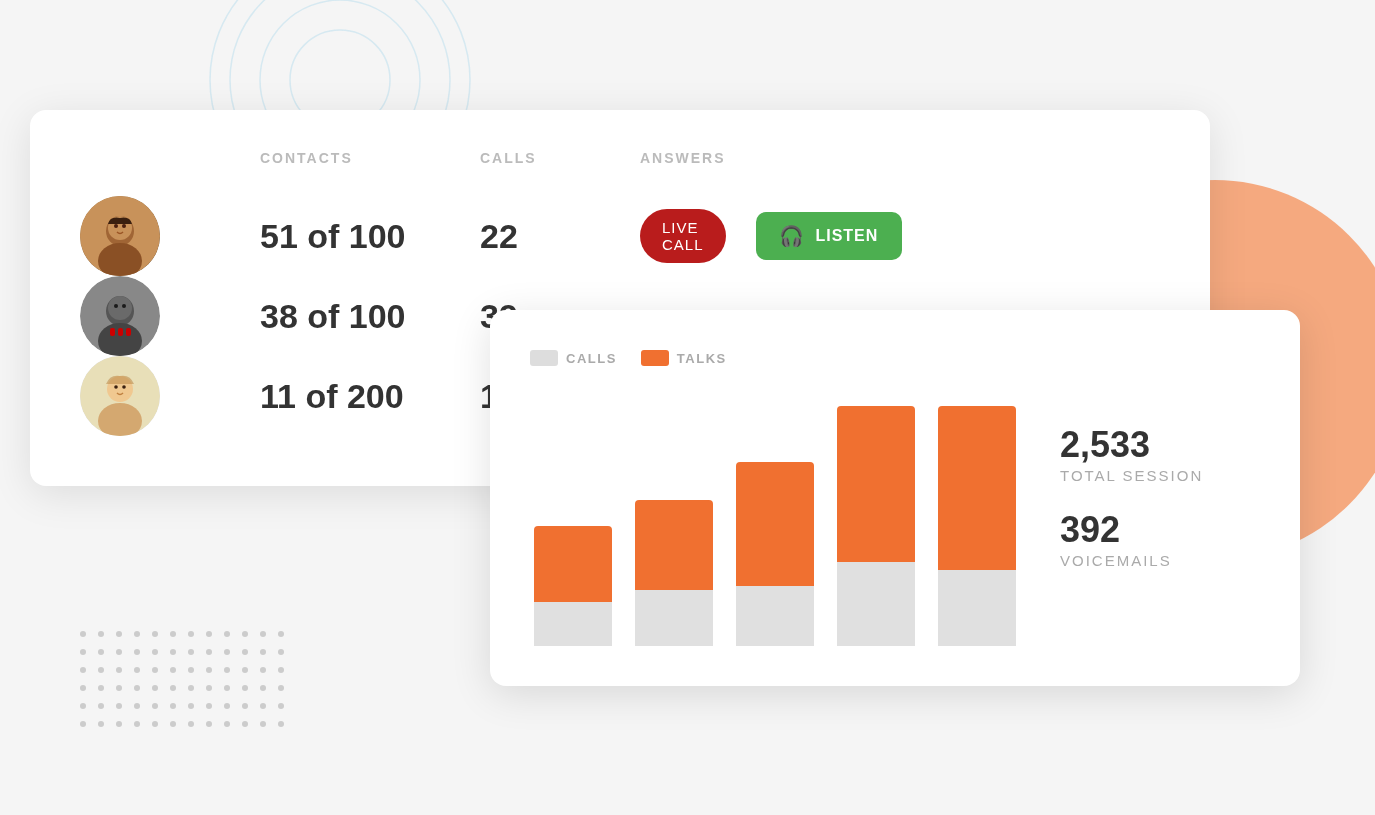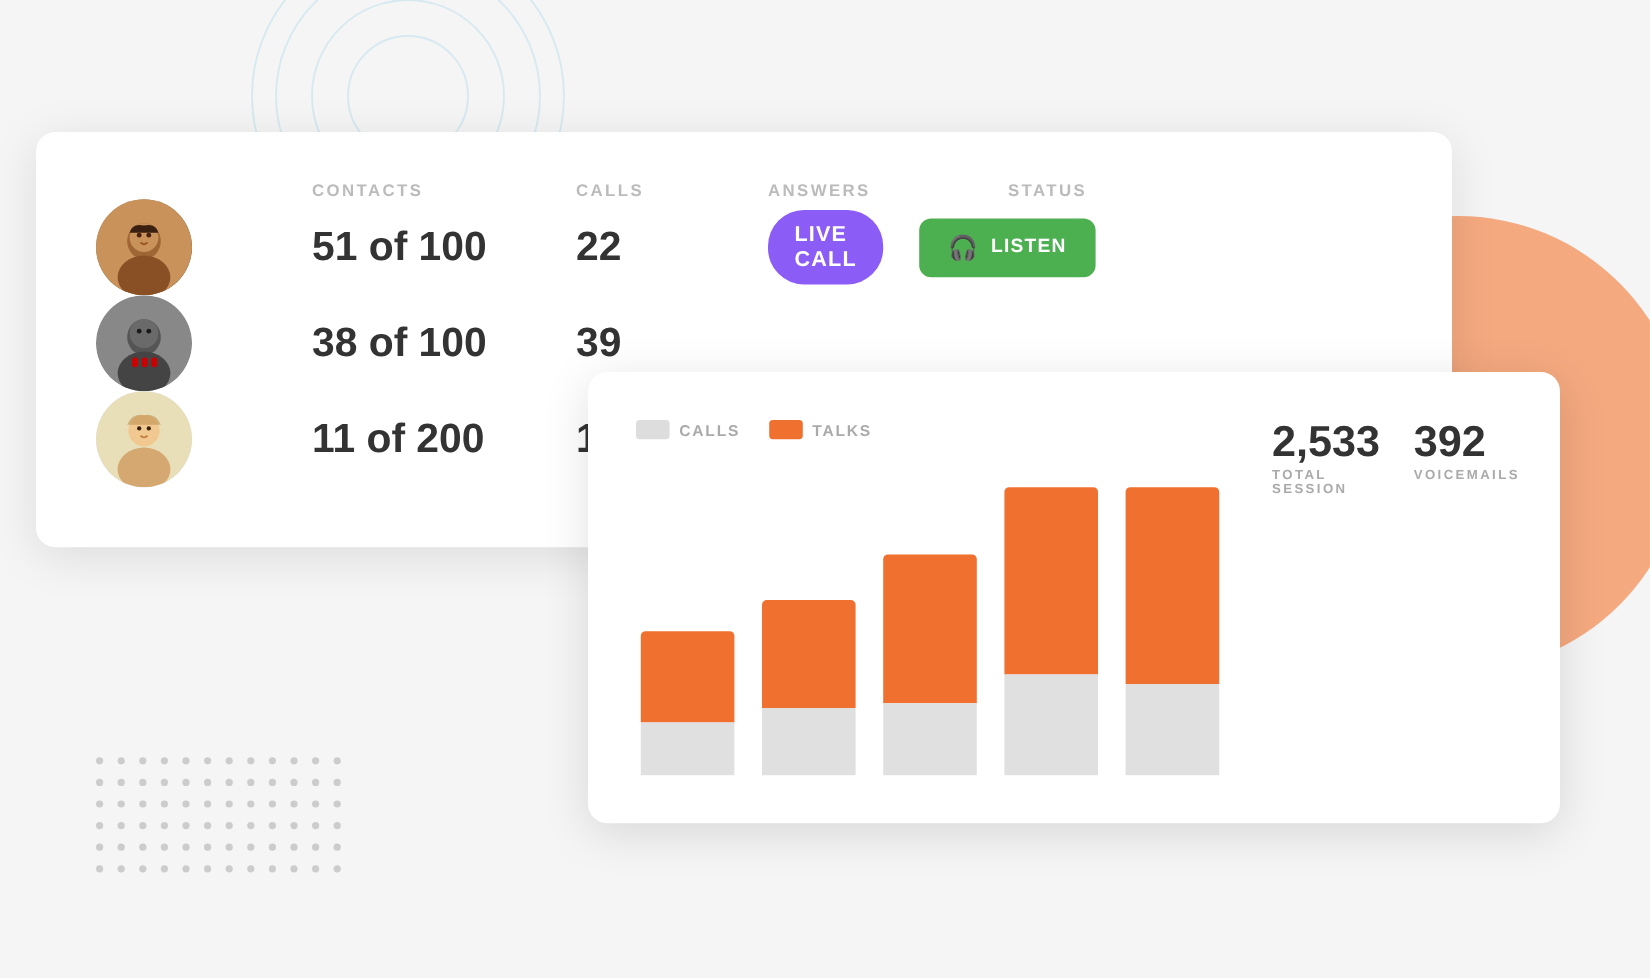--- a/index.html
+++ b/index.html
@@ -51,20 +51,21 @@
       border-radius: 16px;
       box-shadow: 0 8px 40px rgba(0,0,0,0.10);
       padding: 40px 50px 50px 50px;
       z-index: 2;
     }
 
     .table-header {
       display: grid;
       grid-template-columns: 180px 220px 160px 200px auto;
       align-items: center;
+      margin-bottom: 30px;
       padding-left: 0;
     }
 
     .col-header {
       font-size: 14px;
       font-weight: 700;
       letter-spacing: 2px;
       color: #bbb;
       text-transform: uppercase;
     }
@@ -93,26 +94,26 @@
 
     .cell-value {
       font-size: 34px;
       font-weight: 700;
       color: #333;
     }
 
     .status-badge {
       display: inline-flex;
       align-items: center;
-      background: #8b5cf6;
+      background: #b91c1c;
       color: #fff;
       border-radius: 30px;
       padding: 10px 22px;
-      font-size: 18px;
-      font-weight: 700;
+      font-size: 15px;
+      font-weight: 400;
       letter-spacing: 1px;
       text-transform: uppercase;
     }
 
     .listen-btn {
       display: inline-flex;
       align-items: center;
       gap: 10px;
       background: #4caf50;
       color: #fff;
@@ -189,40 +190,41 @@
       align-items: flex-end;
       gap: 14px;
       height: 280px;
       flex: 1;
     }
 
     
     .stats-panel {
       width: 200px;
       display: flex;
-      flex-direction: row;
+      flex-direction: column;
+      justify-content: center;
       gap: 28px;
     }
 
     .stat-item {
       display: flex;
       flex-direction: column;
       gap: 4px;
     }
 
     .stat-value {
       font-size: 36px;
       font-weight: 800;
       color: #333;
       line-height: 1;
     }
 
     .stat-label {
-      font-size: 11px;
-      font-weight: 700;
+      font-size: 15px;
+      font-weight: 400;
       letter-spacing: 2px;
       color: #aaa;
       text-transform: uppercase;
     }
 
     
     .circles-svg circle {
       fill: none;
       stroke: #a8d8ea;
       stroke-width: 1.5;
@@ -340,21 +342,20 @@
   </div>
 </div>
 
 <div class="table-card">
 
   <div class="table-header">
     <div></div>
     <div class="col-header">CONTACTS</div>
     <div class="col-header">CALLS</div>
     <div class="col-header">ANSWERS</div>
-    <div class="col-header">STATUS</div>
   </div>
 
   <div class="table-rows">
     <div class="table-row">
       <div class="avatar" style="background: linear-gradient(145deg,#c0905a,#5a3a1a); font-size:38px; display:flex; align-items:center; justify-content:center; color:#fff;">
         <svg width="80" height="80" viewBox="0 0 80 80">
           <circle cx="40" cy="40" r="40" fill="#c8925a"></circle>
           <ellipse cx="40" cy="35" rx="14" ry="15" fill="#a06535"></ellipse>
           <ellipse cx="40" cy="65" rx="22" ry="18" fill="#8a5025"></ellipse>
           <circle cx="40" cy="32" r="12" fill="#c8925a"></circle>

